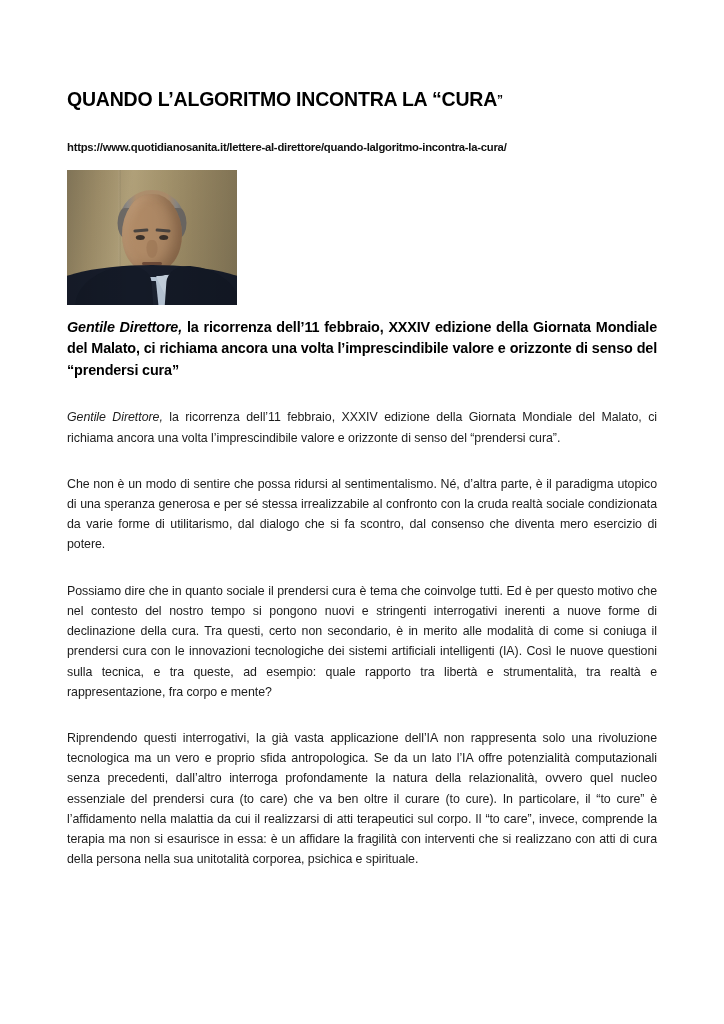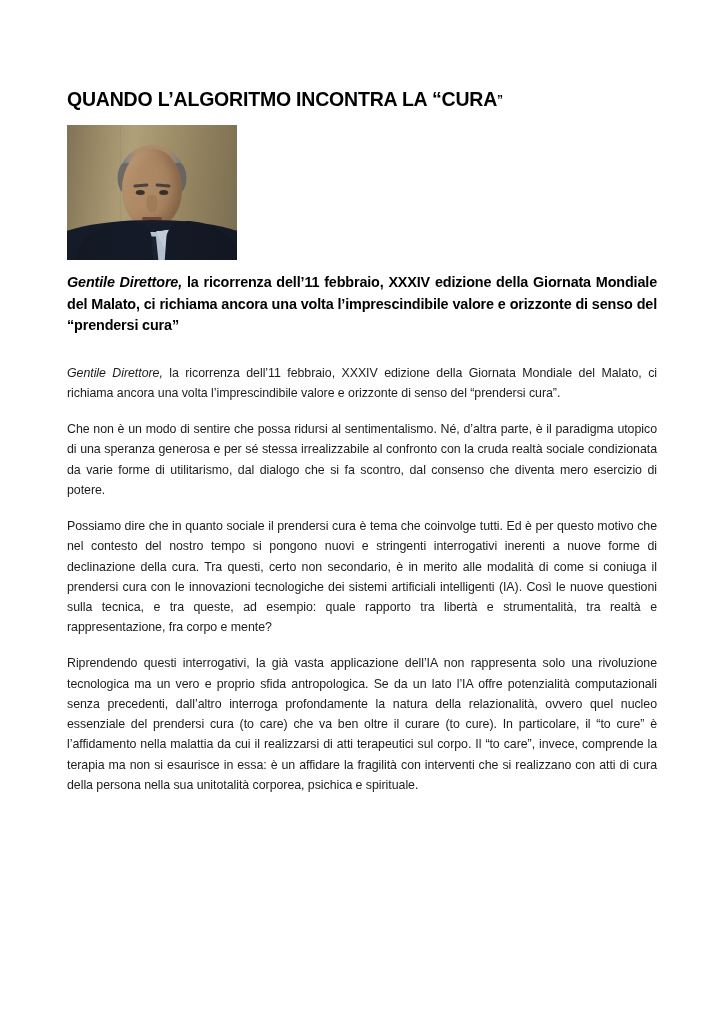--- a/index.html
+++ b/index.html
@@ -275,32 +275,33 @@
   
   .body-p {
     margin: 0;
     font-size: 12.4px;
     line-height: 1.63;
     text-align: justify;
     color: #1c1c1c;
     letter-spacing: -0.05px;
   }
   .body-p + .body-p {
-    margin-top: 16px;
+    margin-top: 26px;
   }
   #p1 { margin-top: 26px; }
   .body-p .it { font-style: italic; }
 </style>
 </head>
 <body>
 
 <div class="page">
 
   <h1 class="doc-title"><span>QUANDO L’ALGORITMO INCONTRA LA “CURA</span><span class="small-quote">”</span></h1>
 
+  <div class="doc-url">https://www.quotidianosanita.it/lettere-al-direttore/quando-lalgoritmo-incontra-la-cura/</div>
 
   <div class="photo-wrap">
     <div class="photo">
       <div class="seam"></div>
       <div class="hair"></div>
       <div class="hair-l"></div>
       <div class="hair-r"></div>
       <div class="neck"></div>
       <div class="head"></div>
       <div class="brow-l"></div>

